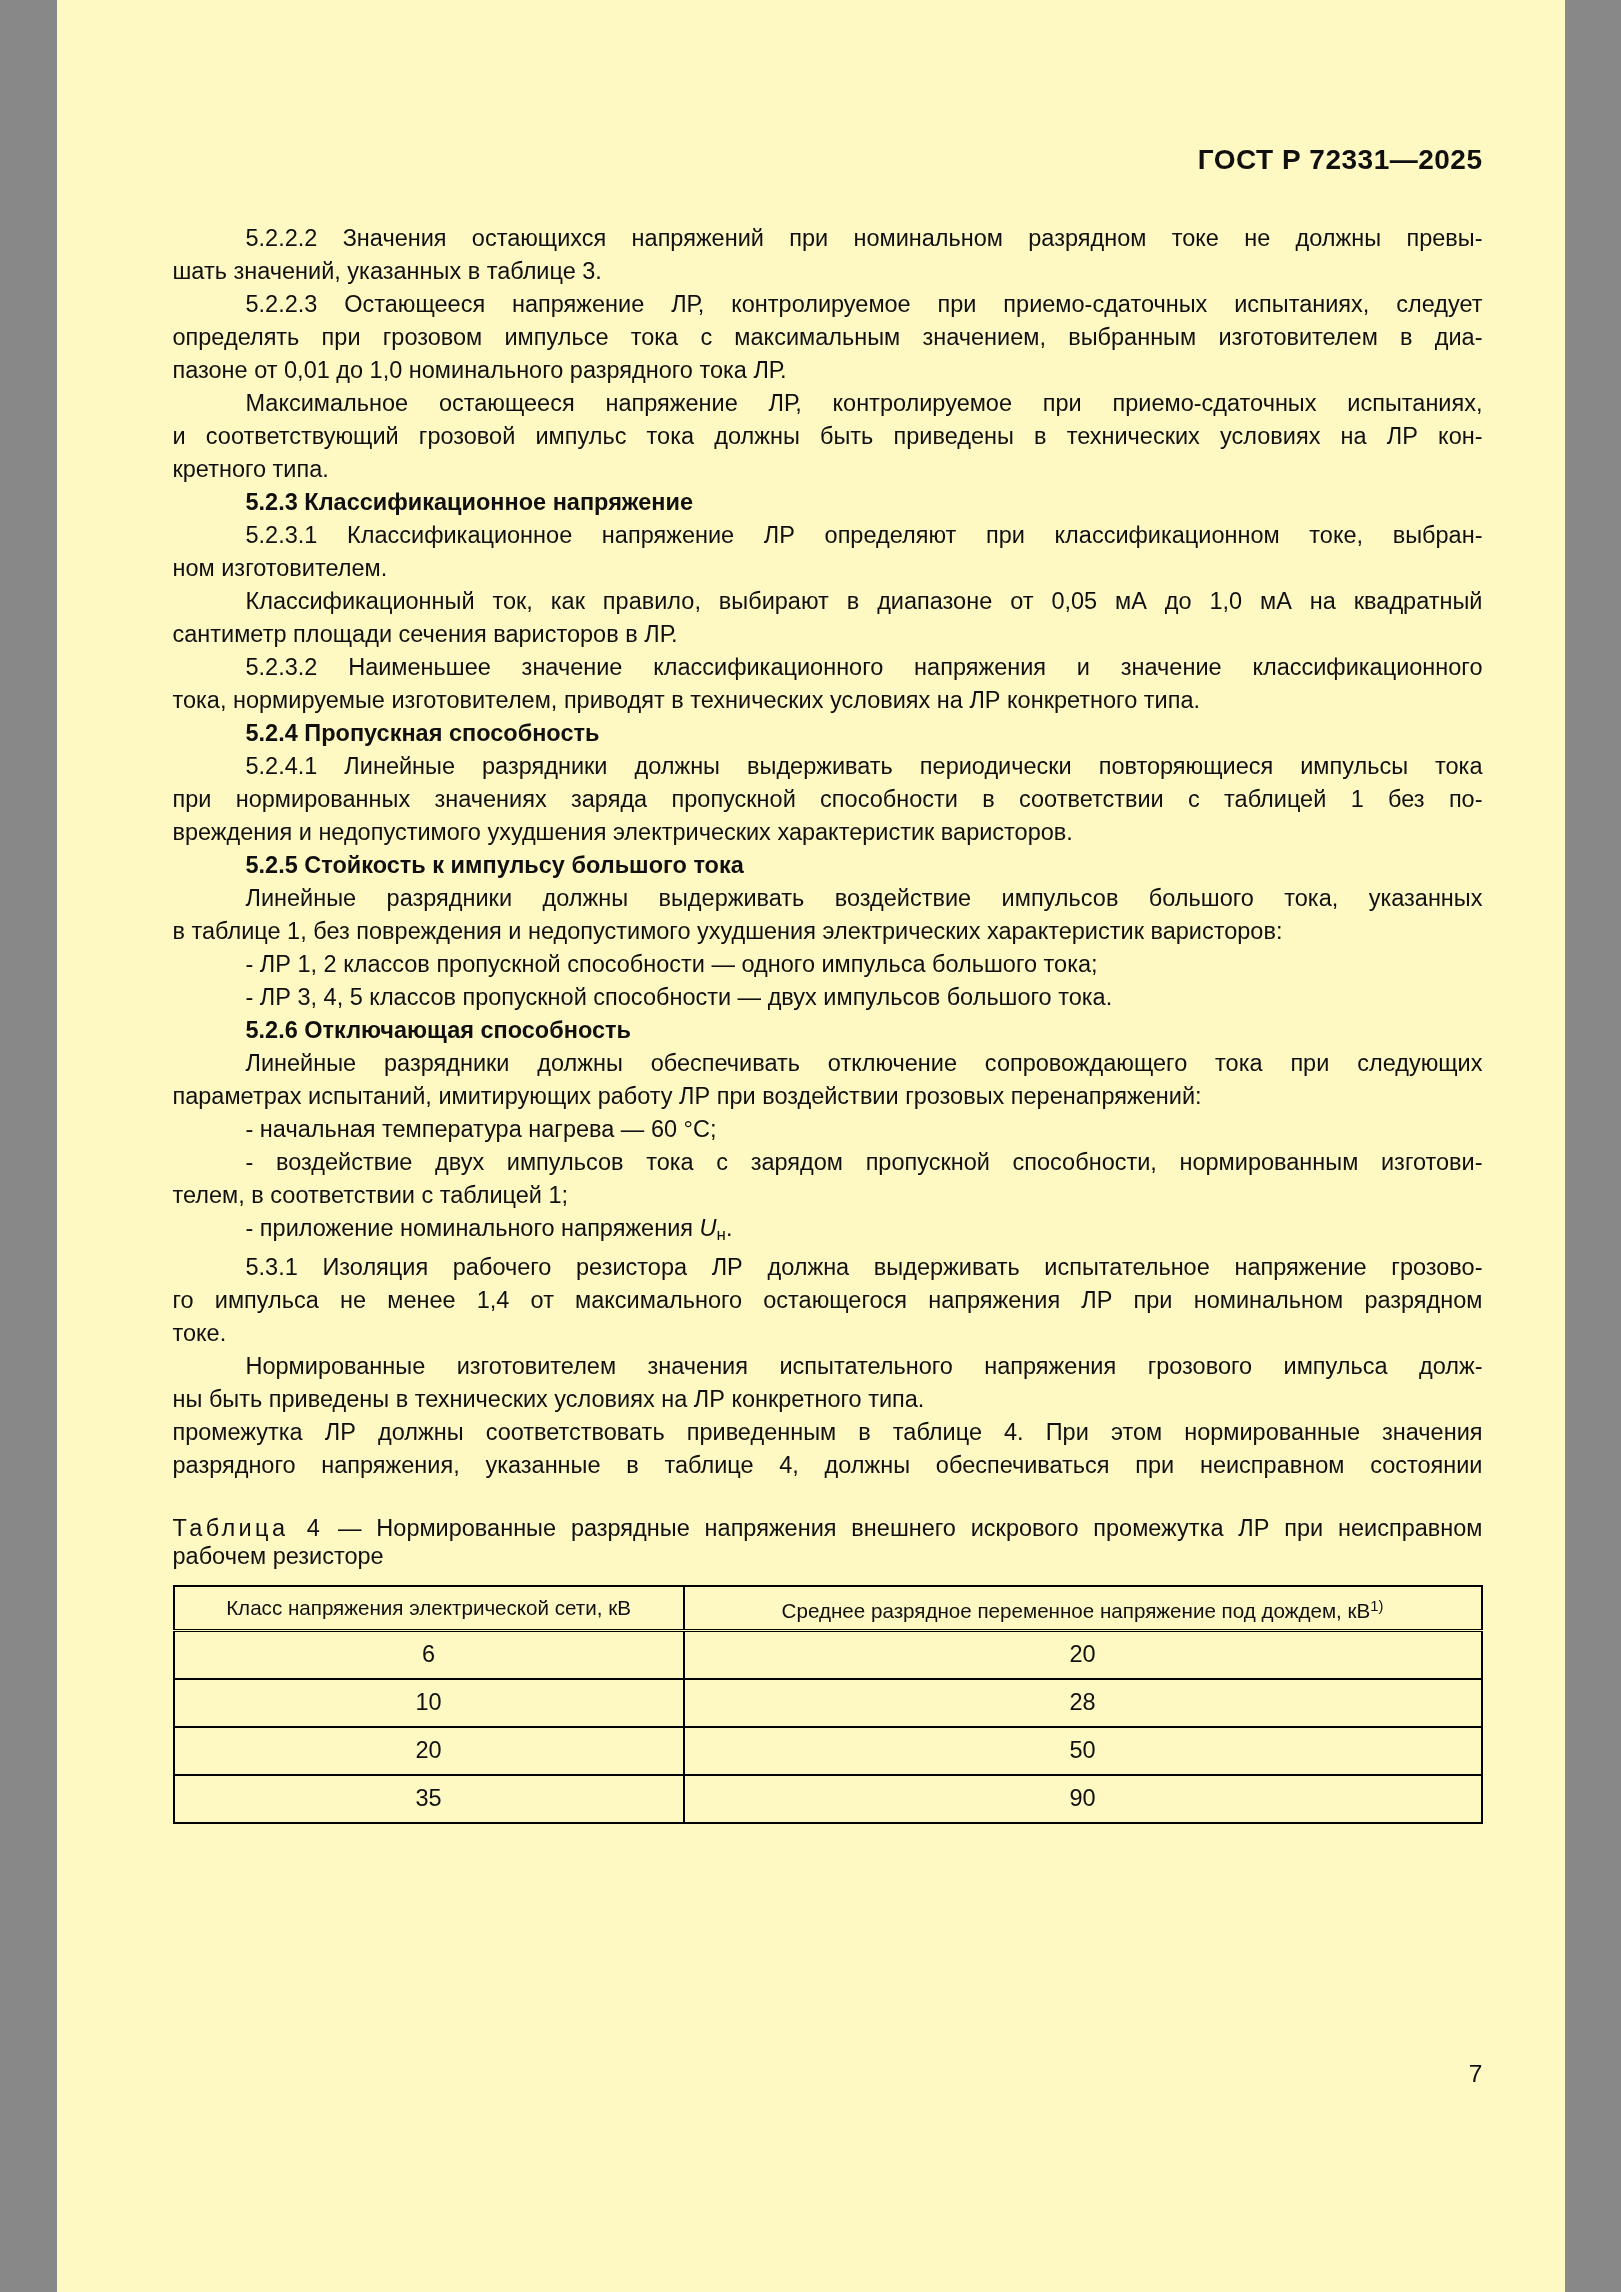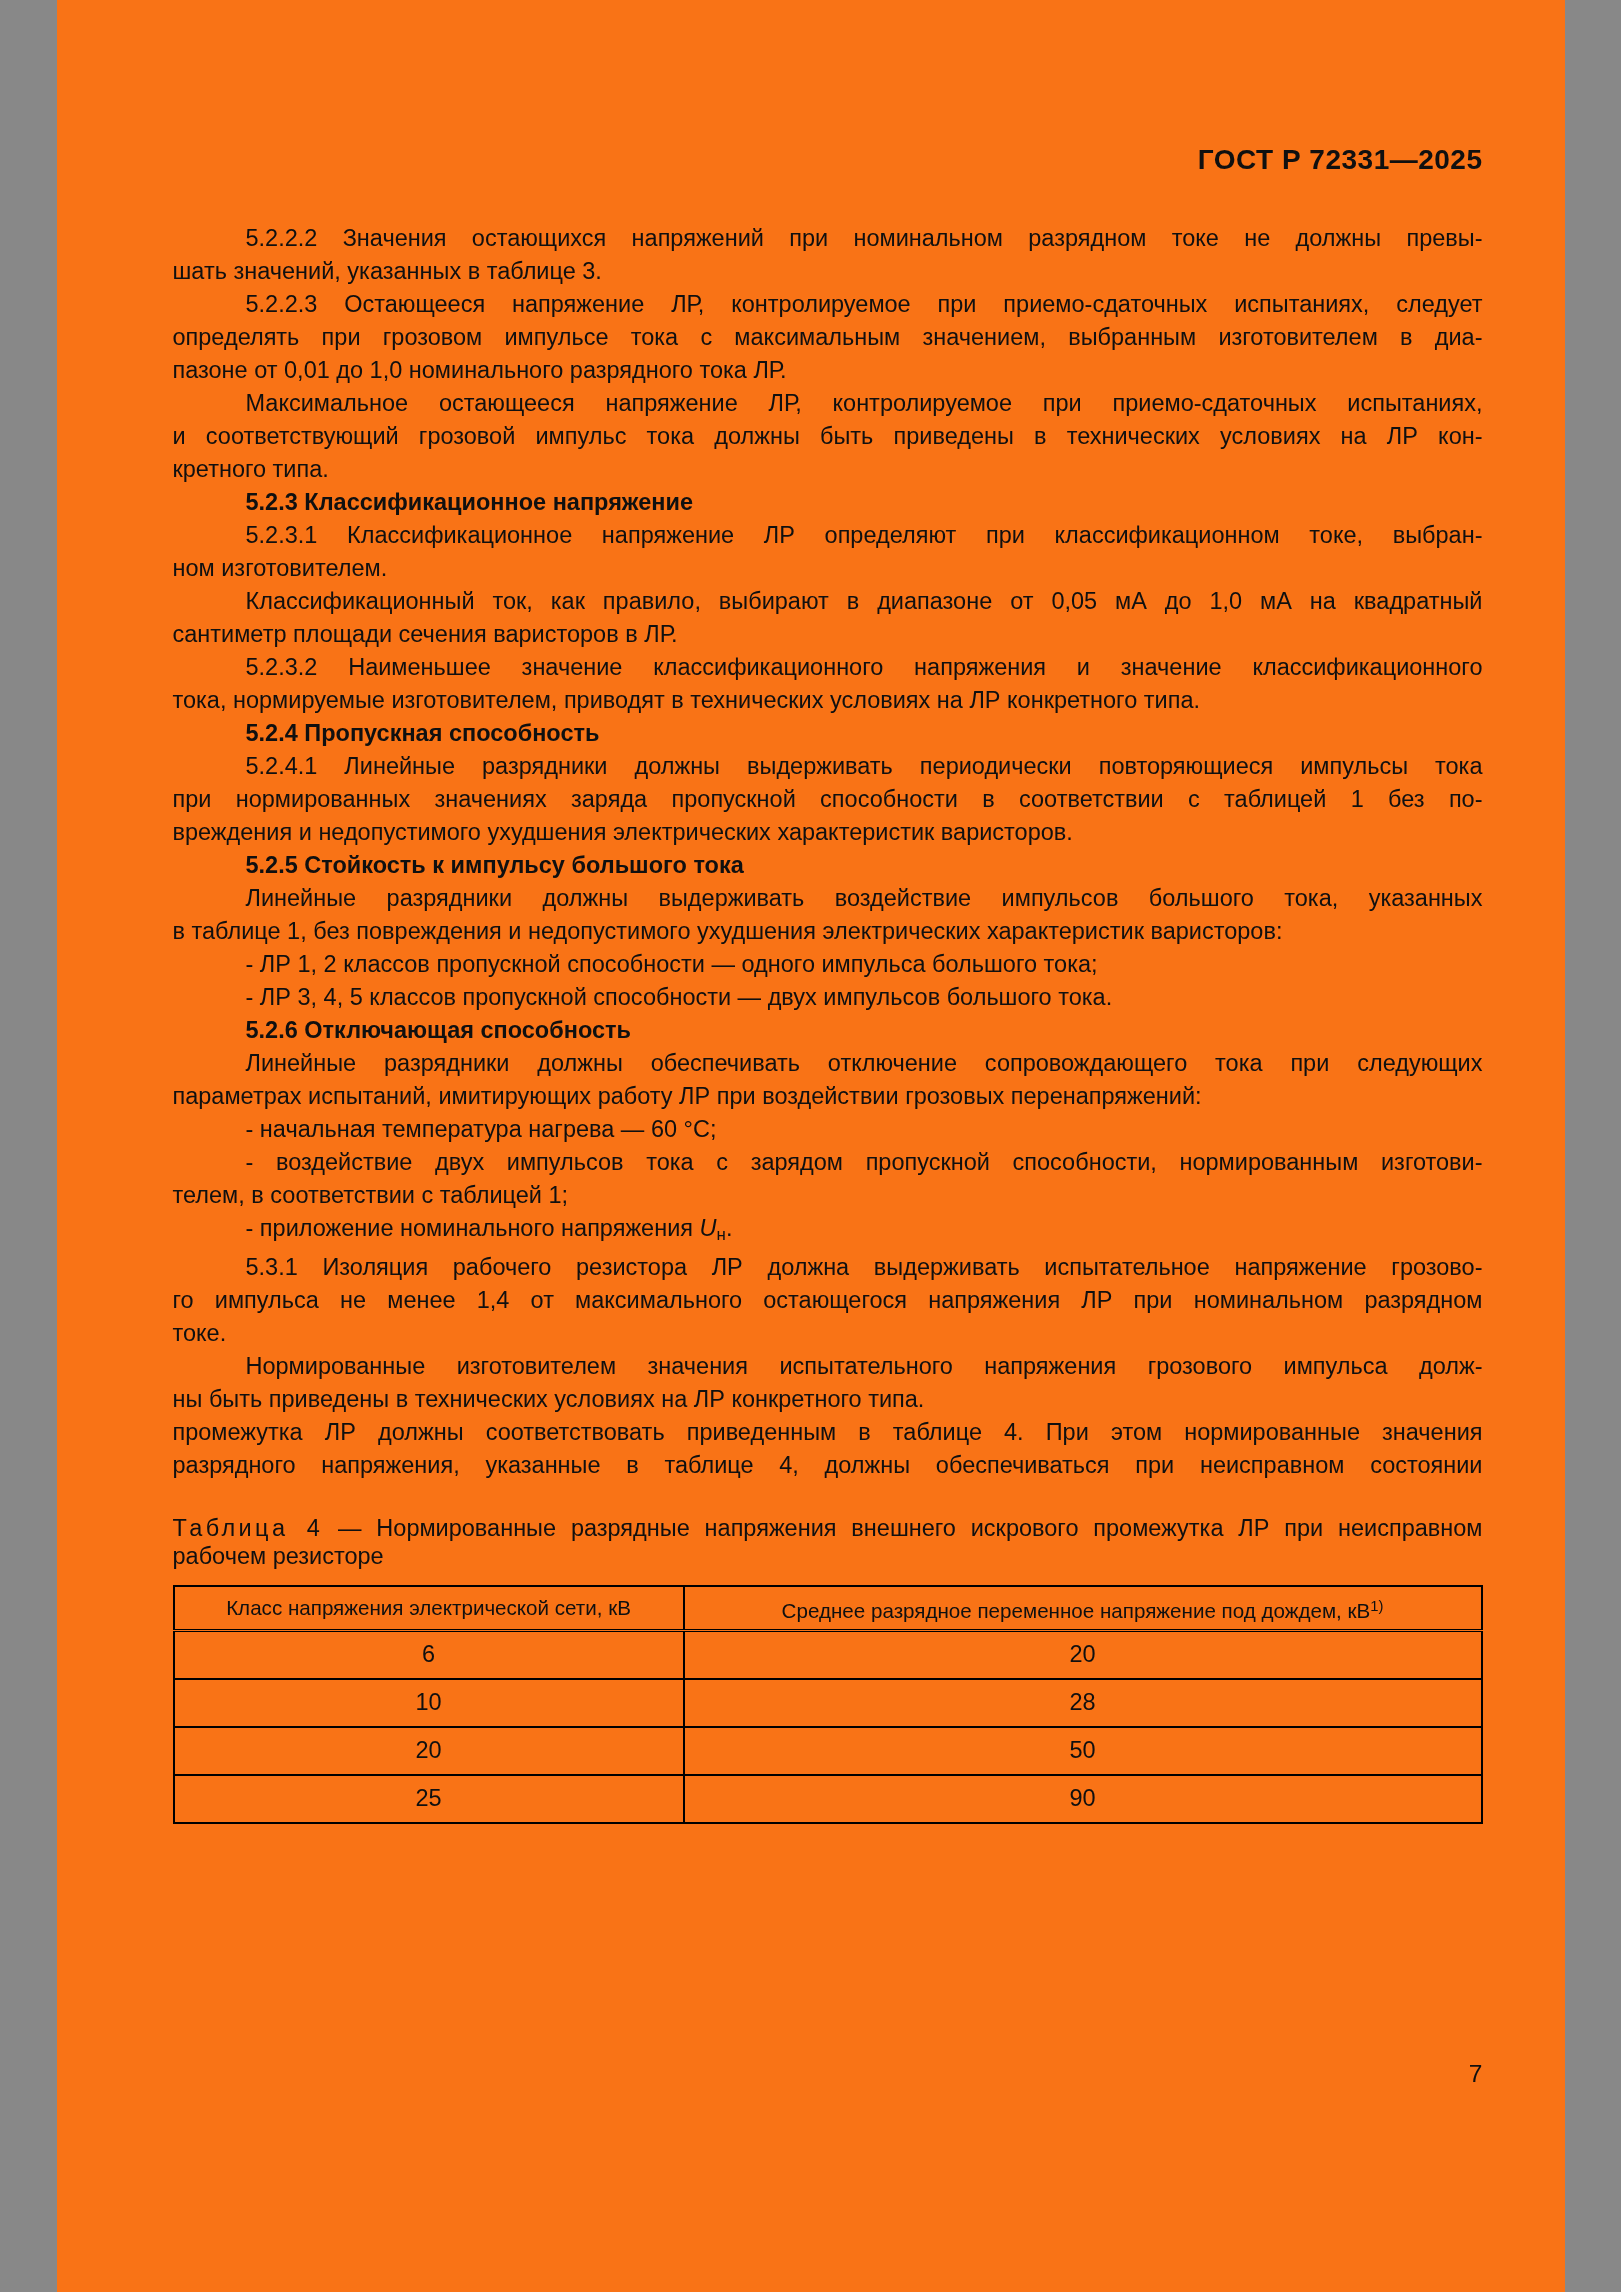--- a/index.html
+++ b/index.html
@@ -1,20 +1,20 @@
 <!DOCTYPE html>
 <html><head>
 <meta charset="utf-8">
 <style>
   html,body{margin:0;padding:0;background:#888;}
   .page{
     position:relative;
     width:1508px;height:2293px;
     margin:0 auto;
-    background:#f97316;
+    background:#fef9c3;
     font-family:"Liberation Sans", sans-serif;
     color:#101010;
     overflow:hidden;
   }
   .doc-code{
     position:absolute;
     left:116px;top:144px;width:1310px;
     text-align:right;
     font-weight:bold;
     font-size:28px;
@@ -186,21 +186,21 @@
           </tr>
           <tr>
             <td>10</td>
             <td>28</td>
           </tr>
           <tr>
             <td>20</td>
             <td>50</td>
           </tr>
           <tr>
-            <td>25</td>
+            <td>35</td>
             <td>90</td>
           </tr>
         </tbody>
     </table>
 
   </div>
 
   <div class="page-num">7</div>
 
 </div>

